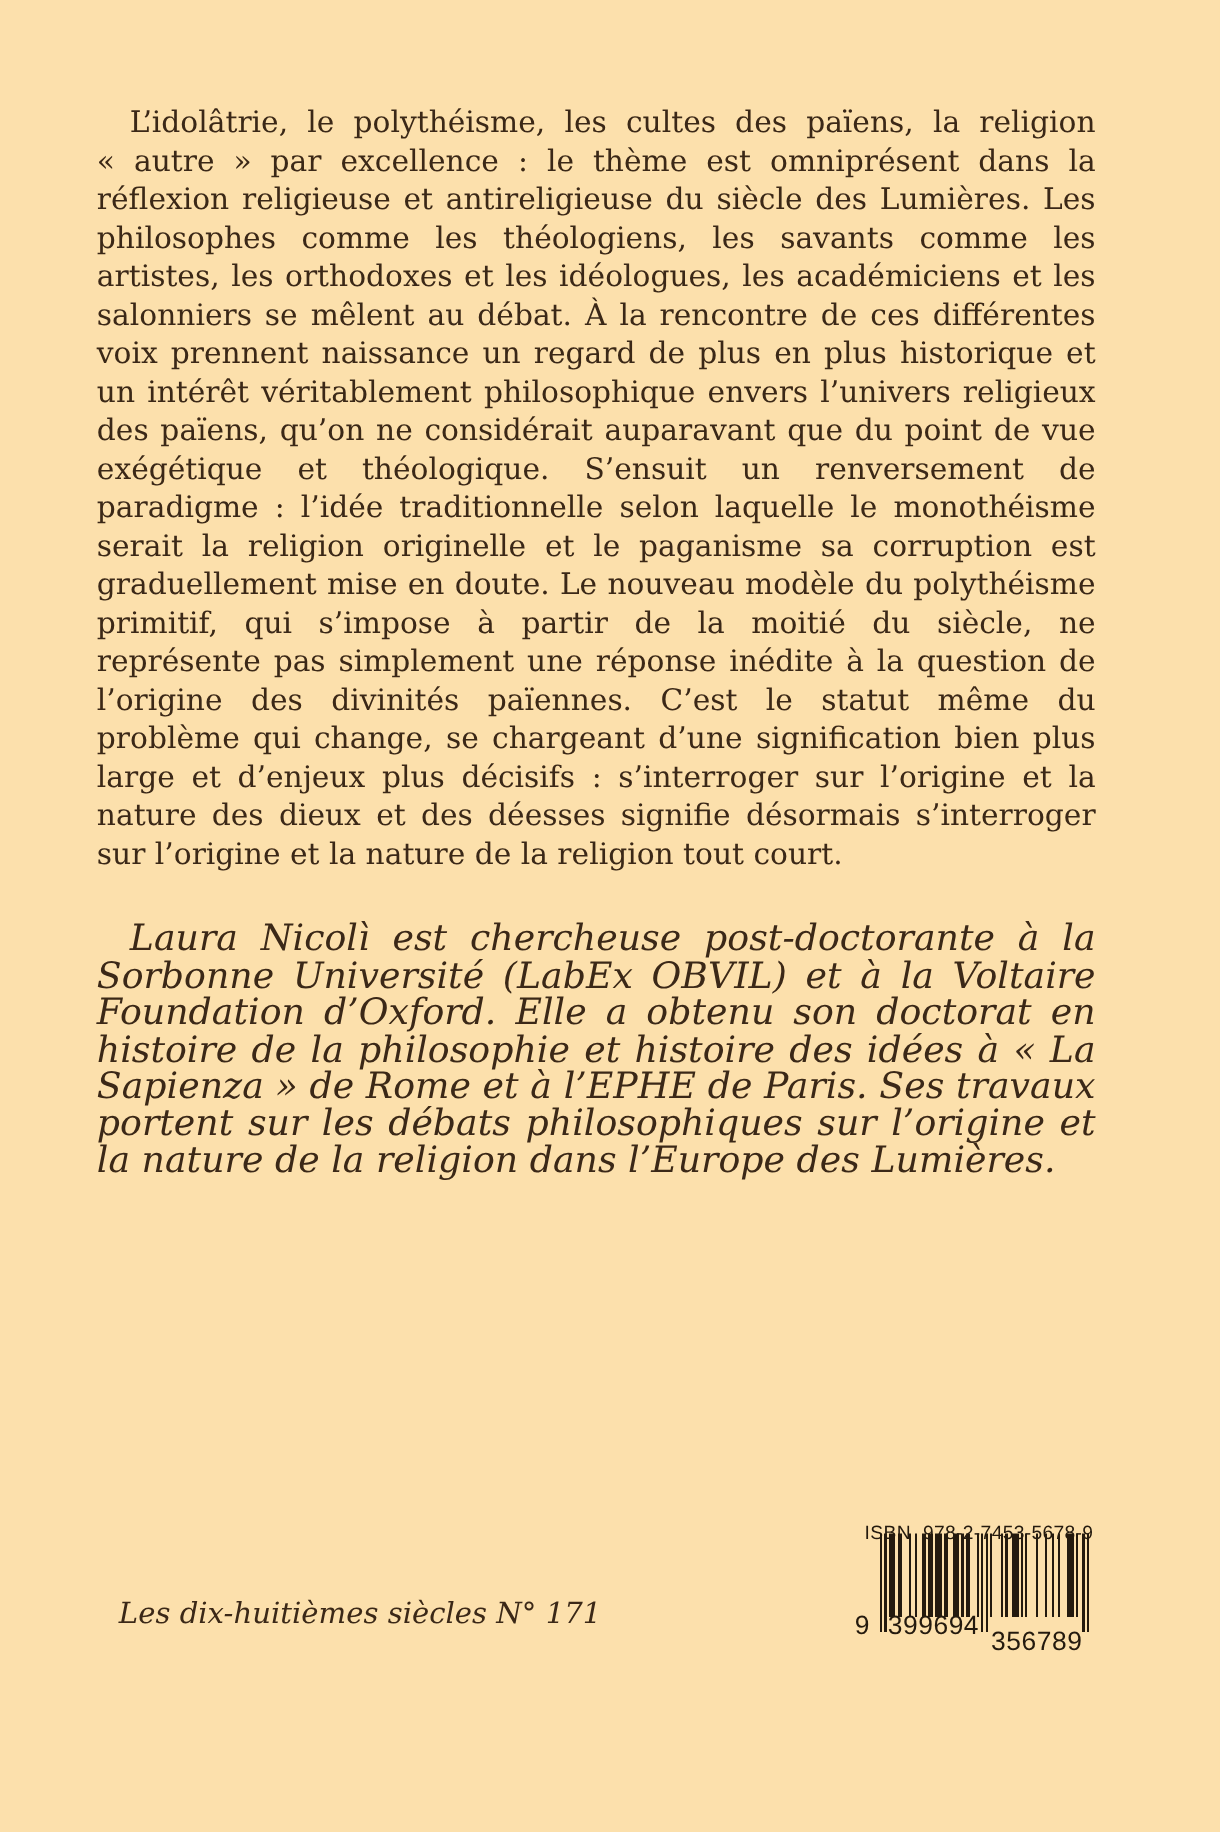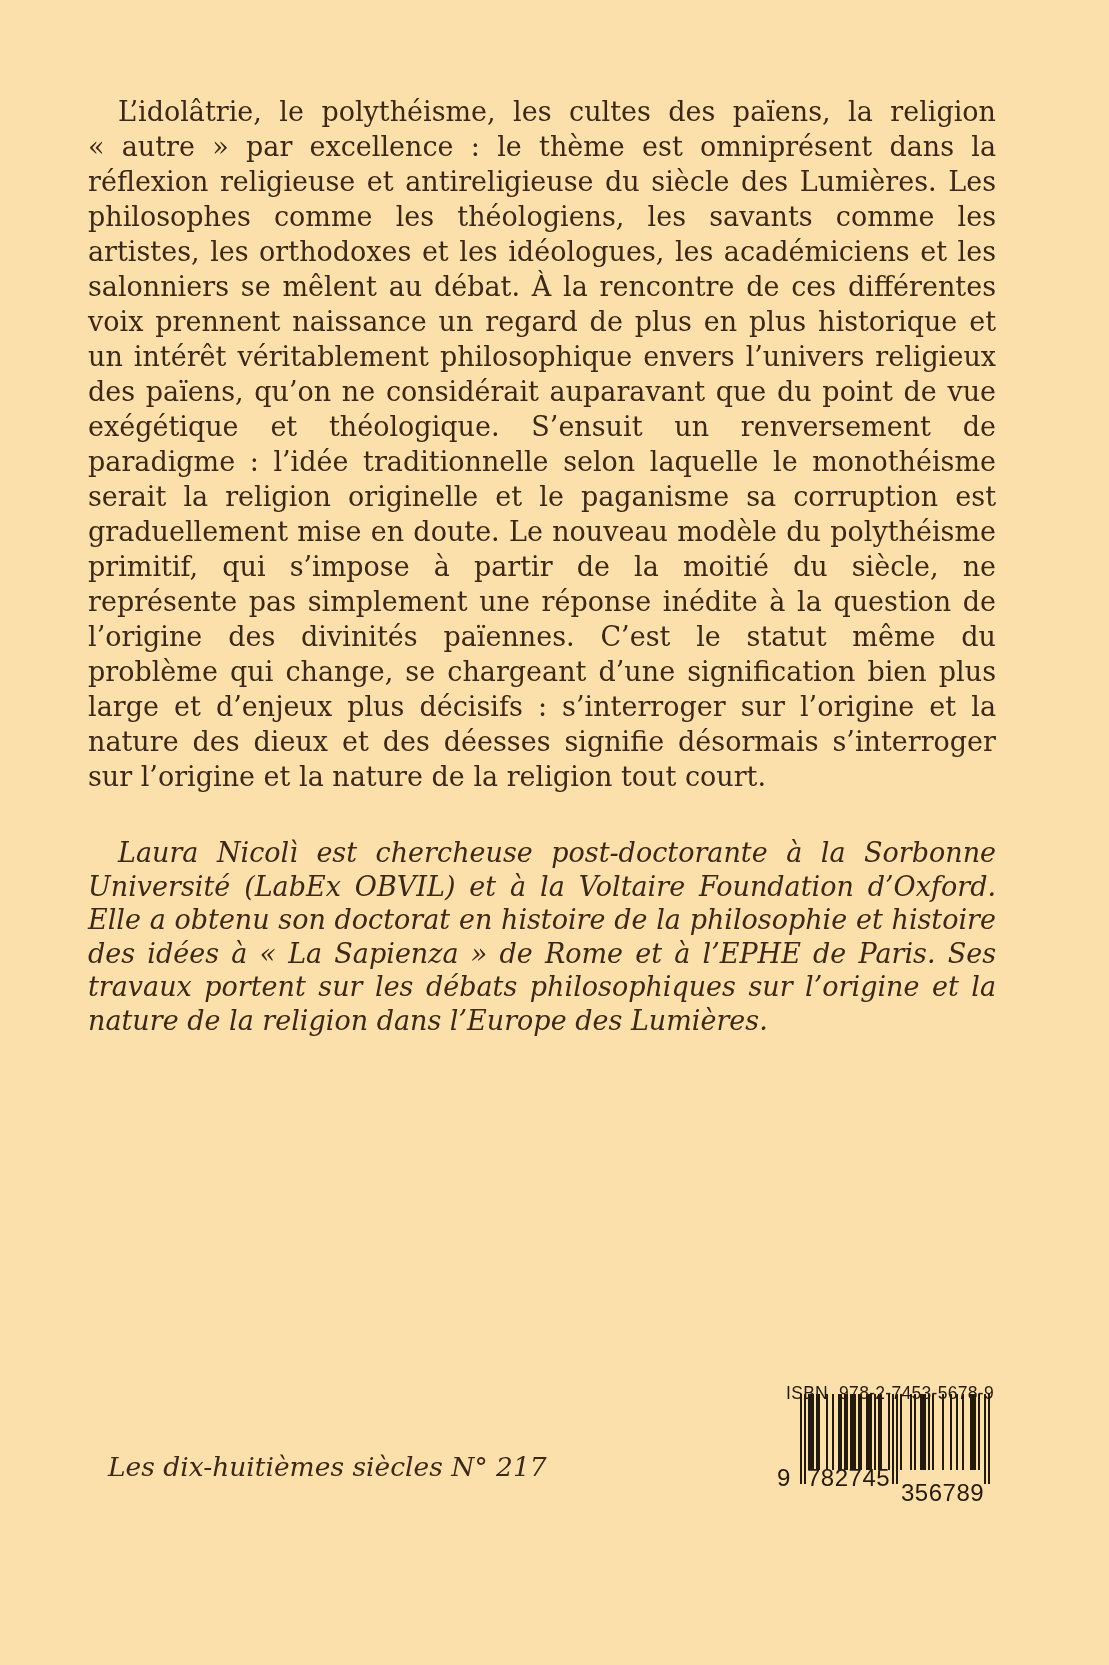--- a/index.html
+++ b/index.html
@@ -19,21 +19,21 @@
   .synopsis{
     position:absolute;
     left:88px;top:94px;width:908px;
     font-size:27px;line-height:35px;
     text-align:justify;text-indent:30px;
     margin:0;
   }
   .bio{
     position:absolute;
     left:88px;top:836px;width:908px;
-    font-size:27px;line-height:33.5px;
+    font-size:33px;line-height:33.5px;
     font-style:italic;
     text-align:justify;text-indent:30px;
     margin:0;
   }
   .collection{
     position:absolute;
     left:108px;top:1450px;
     font-size:26.5px;line-height:34px;
     font-style:italic;
     white-space:nowrap;
@@ -74,21 +74,21 @@
 </style>
 </head>
 <body>
 
 <div class="page">
 
   <p class="synopsis">L’idolâtrie, le polythéisme, les cultes des païens, la religion «&nbsp;autre&nbsp;» par excellence&nbsp;: le thème est omniprésent dans la réflexion religieuse et antireligieuse du siècle des Lumières. Les philosophes comme les théologiens, les savants comme les artistes, les orthodoxes et les idéologues, les académiciens et les salonniers se mêlent au débat. À la rencontre de ces différentes voix prennent naissance un regard de plus en plus historique et un intérêt véritablement philosophique envers l’univers religieux des païens, qu’on ne considérait auparavant que du point de vue exégétique et théologique. S’ensuit un renversement de paradigme&nbsp;: l’idée traditionnelle selon laquelle le monothéisme serait la religion originelle et le paganisme sa corruption est graduellement mise en doute. Le nouveau modèle du polythéisme primitif, qui s’impose à partir de la moitié du siècle, ne représente pas simplement une réponse inédite à la question de l’origine des divinités païennes. C’est le statut même du problème qui change, se chargeant d’une signification bien plus large et d’enjeux plus décisifs&nbsp;: s’interroger sur l’origine et la nature des dieux et des déesses signifie désormais s’interroger sur l’origine et la nature de la religion tout court.</p>
 
   <p class="bio">Laura Nicolì est chercheuse post-doctorante à la Sorbonne Université (LabEx OBVIL) et à la Voltaire Foundation d’Oxford. Elle a obtenu son doctorat en histoire de la philosophie et histoire des idées à «&nbsp;La Sapienza&nbsp;» de Rome et à l’EPHE de Paris. Ses travaux portent sur les débats philosophiques sur l’origine et la nature de la religion dans l’Europe des Lumières.</p>
 
-  <div class="collection">Les dix-huitièmes siècles N° 217</div>
+  <div class="collection">Les dix-huitièmes siècles N° 171</div>
 
   <div class="barcode-block">
     <div class="isbn-line">
       <span class="isbn-label">ISBN</span><span class="isbn-number">978-2-7453-5678-9</span>
     </div>
 
     <svg class="barcode-svg" width="190" height="90" viewBox="0 0 190 90" shape-rendering="crispEdges" aria-hidden="true">
         <rect x="0" y="0" width="2" height="90" fill="#241A0E"></rect>
         <rect x="4" y="0" width="2" height="90" fill="#241A0E"></rect>
         <rect x="8" y="0" width="2" height="76" fill="#241A0E"></rect>
@@ -131,18 +131,18 @@
         <rect x="170" y="0" width="2" height="76" fill="#241A0E"></rect>
         <rect x="172" y="0" width="2" height="76" fill="#241A0E"></rect>
         <rect x="174" y="0" width="2" height="76" fill="#241A0E"></rect>
         <rect x="178" y="0" width="2" height="76" fill="#241A0E"></rect>
         <rect x="184" y="0" width="2" height="90" fill="#241A0E"></rect>
         <rect x="188" y="0" width="2" height="90" fill="#241A0E"></rect>
       </svg>
 
     <div class="barcode-digits">
       <span class="digit-first">9</span>
-      <span class="digit-left">782745</span>
+      <span class="digit-left">399694</span>
       <span class="digit-right">356789</span>
     </div>
   </div>
 
 </div>
 
 </body></html>

